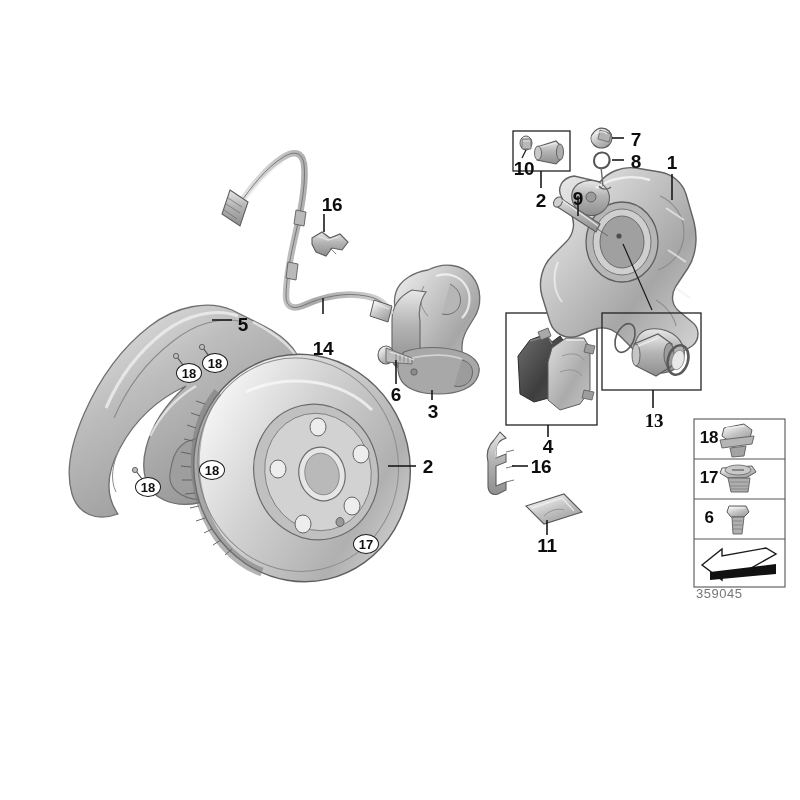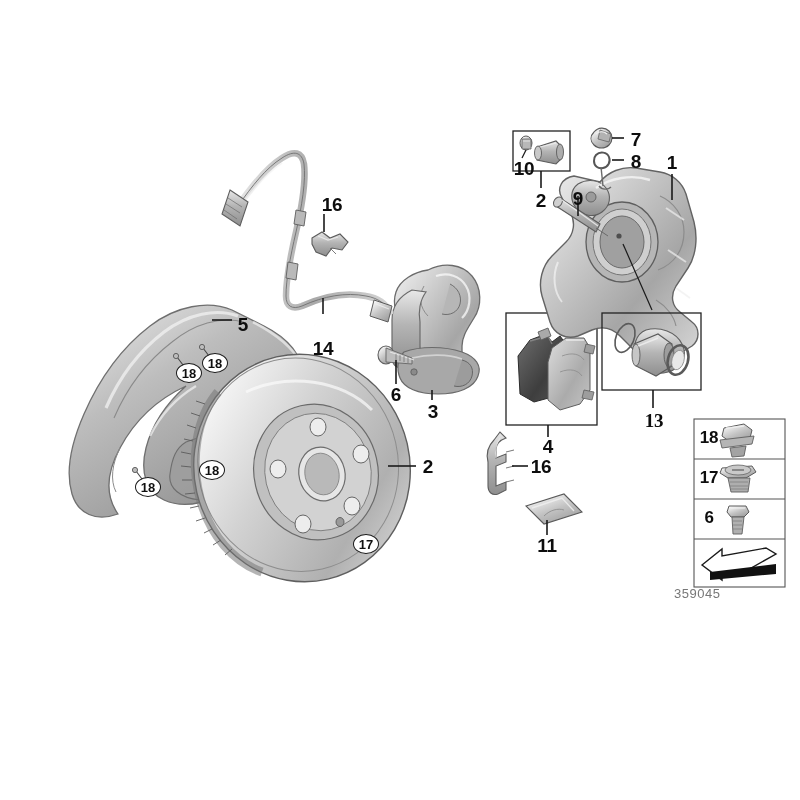--- a/index.html
+++ b/index.html
@@ -62,21 +62,21 @@
   #footer-bar {
     position: absolute;
     left: 0;
     top: 712px;
     width: 800px;
     height: 88px;
     background: #ffffff;
   }
   #ref-number {
     position: absolute;
-    left: 674px;
+    left: 696px;
     top: 586px;
     font-family: "Liberation Sans", sans-serif;
     font-size: 13px;
     color: #777777;
     letter-spacing: 0.5px;
   }
 </style>
 </head>
 <body>
 

